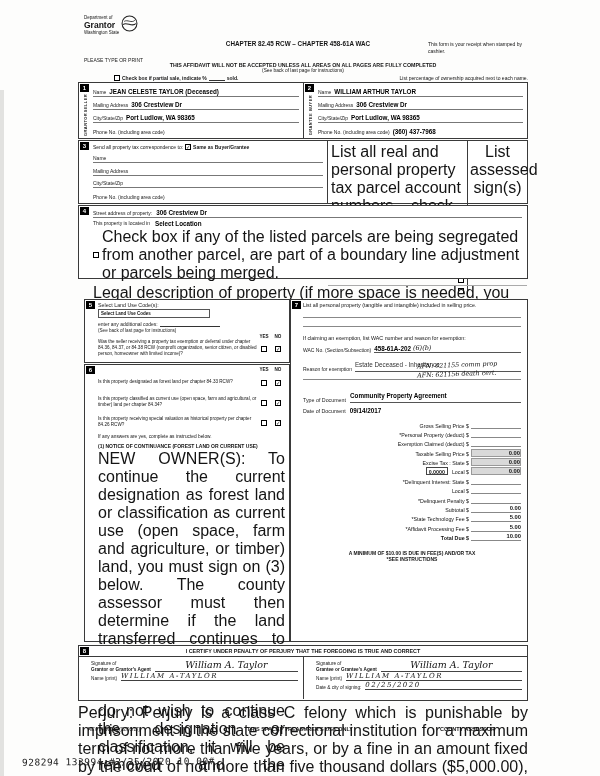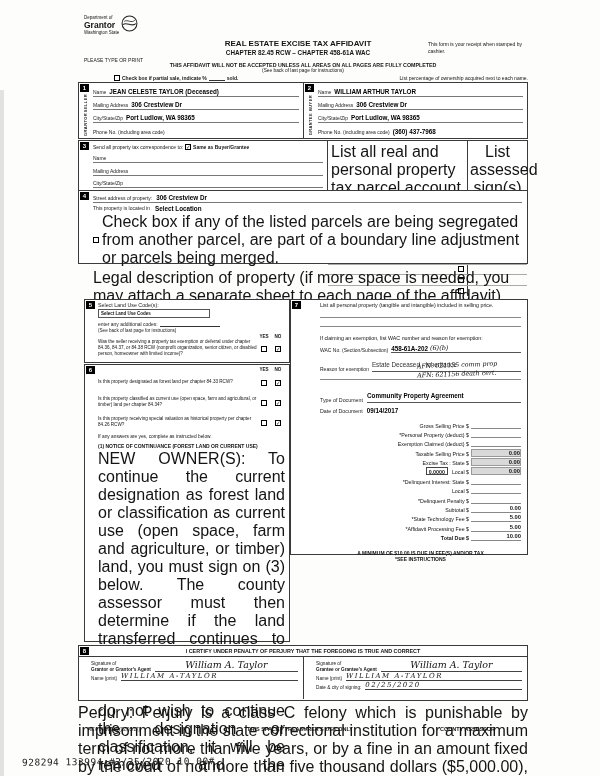--- a/index.html
+++ b/index.html
@@ -57,21 +57,20 @@
       </div>
       <svg width="17" height="17" viewBox="0 0 16 16">
         <circle cx="8" cy="8" r="7" fill="none" stroke="#222" stroke-width="1"></circle>
         <path d="M2 9 C5 6,11 12,14 8" fill="none" stroke="#222" stroke-width="1"></path>
         <path d="M3 6 C6 4,10 8,13 5" fill="none" stroke="#222" stroke-width="0.8"></path>
       </svg>
     </div>
   </div>
 
   <div class="abs" style="left:152px;top:39px;width:292px;text-align:center">
-    <div class="b" style="font-size:8px">REAL ESTATE EXCISE TAX AFFIDAVIT</div>
     <div class="b" style="font-size:6.3px;margin-top:1px">CHAPTER 82.45 RCW – CHAPTER 458-61A WAC</div>
   </div>
 
   <div class="abs" style="left:428px;top:41px;width:100px;font-size:5px;line-height:1.35">This form is your receipt when stamped by cashier.</div>
 
   <div class="abs flabel" style="left:84px;top:57px">PLEASE TYPE OR PRINT</div>
   <div class="abs b" style="left:78px;top:62px;width:450px;text-align:center;font-size:5.3px">THIS AFFIDAVIT WILL NOT BE ACCEPTED UNLESS ALL AREAS ON ALL PAGES ARE FULLY COMPLETED</div>
   <div class="abs" style="left:78px;top:68px;width:450px;text-align:center;font-size:4.8px">(See back of last page for instructions)</div>
 
   <div class="abs" style="left:78px;top:74px;width:450px;display:flex;justify-content:space-between;align-items:center;font-size:5px">
@@ -179,21 +178,21 @@
           <span class="pcell-assessed typed"></span>
         </div>
       <div class="prow last" style="flex:1">
           <span class="typed pcell-num"></span>
           <span class="cb" style="margin-right:3px"></span>
           <span class="pcell-assessed typed"></span>
         </div>
     </div>
   </div>
 
-  <div class="box" style="left:78px;top:190px;width:450px;height:74px;padding:2px 5px 16px 14px">
+  <div class="box" style="left:78px;top:205px;width:450px;height:74px;padding:2px 5px 16px 14px">
     <div class="num">4</div>
     <div style="display:flex;align-items:flex-end;gap:4px;border-bottom:1px solid #777;min-height:10px;padding-bottom:1px">
       <span class="flabel">Street address of property:</span>
       <span class="typed" style="flex:1">306 Crestview Dr</span>
     </div>
     <div style="display:flex;align-items:center;gap:5px;min-height:10px">
       <span class="flabel">This property is located in</span>
       <span class="typed">Select Location</span>
     </div>
     <div style="display:flex;align-items:center;gap:3px;min-height:8px">
@@ -249,21 +248,21 @@
       <div class="q" style="flex:1">Is this property receiving special valuation as historical property per chapter 84.26 RCW?</div>
       <span style="width:14px;text-align:center;flex:none"><span class="cb"></span></span>
       <span style="width:14px;text-align:center;flex:none"><span class="cb">✓</span></span>
     </div>
     <div class="small" style="margin-top:3px">If any answers are yes, complete as instructed below.</div>
     <div class="ntitle" style="margin-top:3px">(1) NOTICE OF CONTINUANCE (FOREST LAND OR CURRENT USE)</div>
     <div class="tiny" style="margin-top:1px;text-align:justify">NEW OWNER(S): To continue the current designation as forest land or classification as current use (open space, farm and agriculture, or timber) land, you must sign on (3) below. The county assessor must then determine if the land transferred continues to qualify and will indicate by signing below. If the land no longer qualifies or you do not wish to continue the designation or classification, it will be removed and the compensating or additional taxes will be due and payable by the seller or transferor at the time of sale. (RCW 84.33.140 or RCW 84.34.108). Prior to signing (3) below, you may contact your local county assessor for more information.</div>
 
   </div>
 
-  <div class="box" style="left:290px;top:299px;width:238px;height:256px;padding:2px 6px 2px 29px">
+  <div class="box" style="left:290px;top:299px;width:238px;height:343px;padding:2px 6px 2px 12px">
     <div class="num">7</div>
     <div style="font-size:5.3px;line-height:1.35">List all personal property (tangible and intangible) included in selling price.</div>
     <div class="blankline"></div>
     <div class="blankline"></div>
     <div style="font-size:5.3px;margin-top:8px">If claiming an exemption, list WAC number and reason for exemption:</div>
     <div style="display:flex;align-items:flex-end;gap:3px;min-height:10px;margin-top:2px">
       <span class="flabel">WAC No. (Section/Subsection)</span>
       <span style="flex:1;border-bottom:1px solid #555;display:flex;align-items:flex-end;gap:2px">
         <span class="typed">458-61A-202</span>
         <span class="hand" style="font-size:6.5px">(6)(b)</span>

